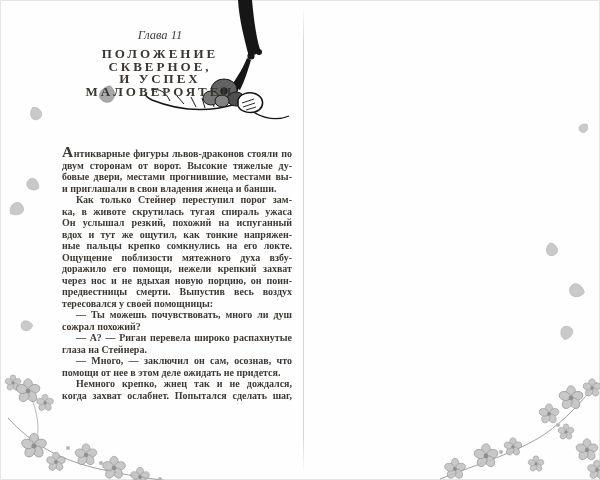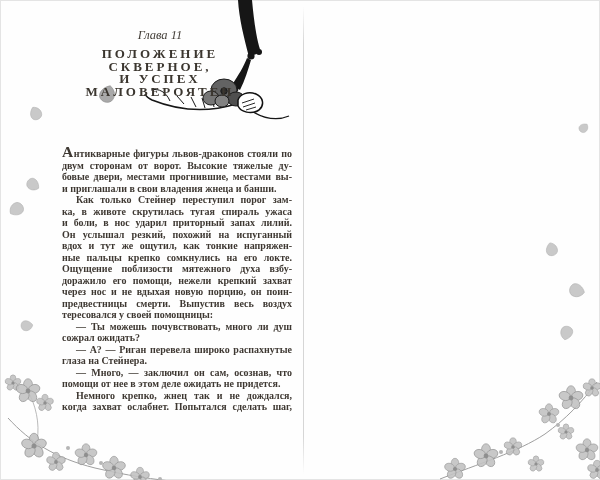--- a/index.html
+++ b/index.html
@@ -130,31 +130,30 @@
       <div class="chapter-title">ПОЛОЖЕНИЕ СКВЕРНОЕ,</div>
       <div class="chapter-title">И УСПЕХ МАЛОВЕРОЯТЕН</div>
     </div>
     <div class="bodycol left">
         <div class="bline"><span class="dc">А</span>нтикварные фигуры львов-драконов стояли по</div>
         <div class="bline">двум сторонам от ворот. Высокие тяжелые ду-</div>
         <div class="bline">бовые двери, местами прогнившие, местами вы-</div>
         <div class="bline end">и приглашали в свои владения жнеца и банши.</div>
         <div class="bline ind">Как только Стейнер переступил порог зам-</div>
         <div class="bline">ка, в животе скрутилась тугая спираль ужаса</div>
-        <div class="bline">и боли, в нос ударил приторный запах лилий.</div>
         <div class="bline">Он услышал резкий, похожий на испуганный</div>
         <div class="bline">вдох и тут же ощутил, как тонкие напряжен-</div>
         <div class="bline">ные пальцы крепко сомкнулись на его локте.</div>
         <div class="bline">Ощущение поблизости мятежного духа взбу-</div>
         <div class="bline">доражило его помощи, нежели крепкий захват</div>
         <div class="bline">через нос и не вдыхая новую порцию, он поин-</div>
         <div class="bline">предвестницы смерти. Выпустив весь воздух</div>
         <div class="bline end">тересовался у своей помощницы:</div>
         <div class="bline ind">— Ты можешь почувствовать, много ли душ</div>
-        <div class="bline end">сожрал ожидать?</div>
+        <div class="bline end">сожрал похожий?</div>
         <div class="bline ind">— А? — Риган перевела широко распахнутые</div>
         <div class="bline end">глаза на Стейнера.</div>
         <div class="bline ind">— Много, — заключил он сам, осознав, что</div>
         <div class="bline end">помощи от нее в этом деле ожидать не придется.</div>
         <div class="bline ind">Немного крепко, жнец так и не дождался,</div>
         <div class="bline">когда захват ослабнет. Попытался сделать шаг,</div>
       </div>
   </div>
 
   <div class="page" style="left:303px;width:297px;">

